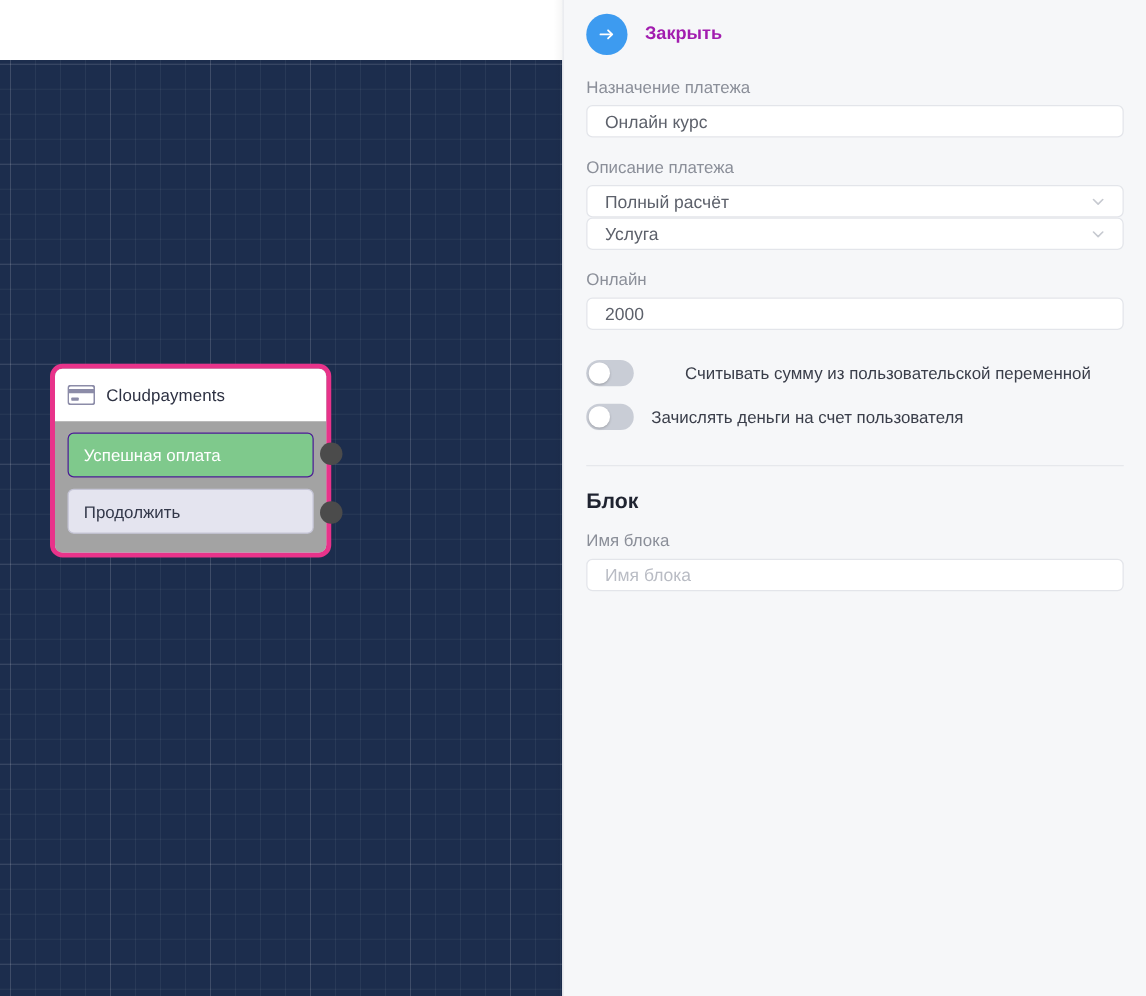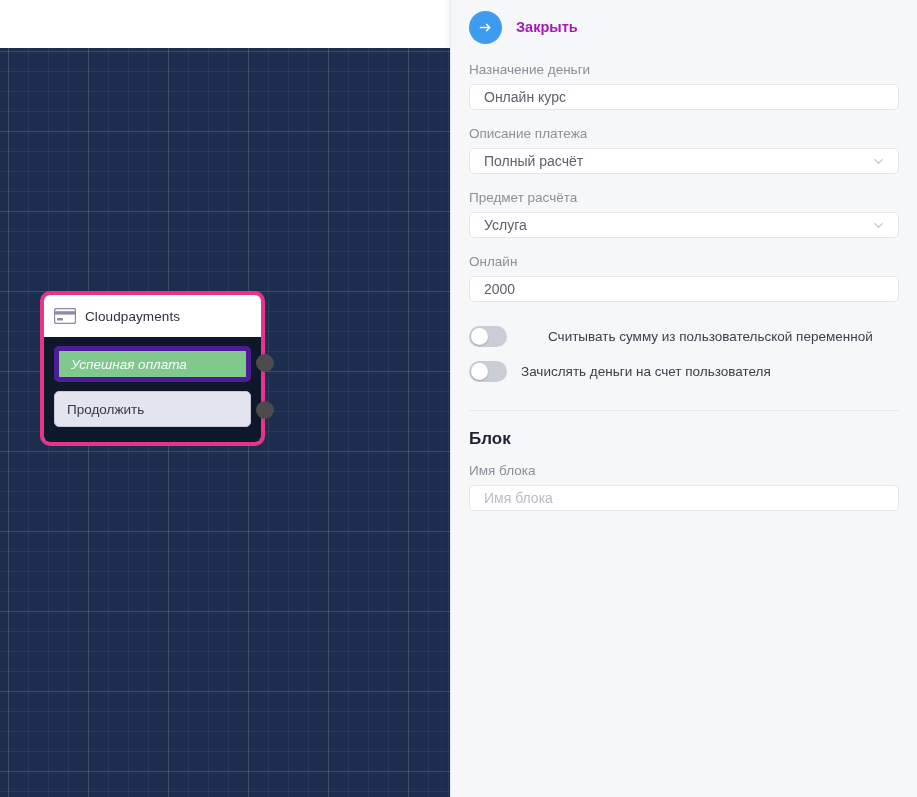--- a/index.html
+++ b/index.html
@@ -46,21 +46,21 @@
     width: 225px; height: 155px;
     border: 4px solid #e8338a;
     border-radius: 10px;
     background: #dfdfeb;
     overflow: visible;
   }
   .node-inner {
     position: absolute; inset: 0;
     border-radius: 6px;
     overflow: hidden;
-    background: #0f172a;
+    background: #a3a3a3;
   }
   .node-header {
     height: 42px;
     background: #ffffff;
     display: flex;
     align-items: center;
     gap: 9px;
     padding: 0 10px;
   }
   .node-title {
@@ -76,22 +76,21 @@
     border-radius: 5px;
     display: flex;
     align-items: center;
     padding: 0 12px;
     font-size: 13.5px;
     margin-bottom: 9px;
   }
   .node-btn.success {
     background: #7fc98c;
     color: #ffffff;
-    border: 5px solid #4c1d95;
-    font-style: italic;
+    border: 1px solid #4c1d95;
   }
   .node-btn.neutral {
     background: #e4e4ef;
     color: #33384a;
     border: 1px solid #c5c5d6;
     margin-bottom: 0;
   }
   .port {
     position: absolute;
     width: 18px; height: 18px;
@@ -255,37 +254,36 @@
 
     <div class="close-row">
       <span class="close-circle">
         <svg width="15" height="15" viewBox="0 0 16 16" xmlns="http://www.w3.org/2000/svg">
           <path d="M2.5 8h10M9 4.5L12.6 8 9 11.5" fill="none" stroke="#ffffff" stroke-width="1.5" stroke-linecap="round" stroke-linejoin="round"></path>
         </svg>
       </span>
       <span class="close-label">Закрыть</span>
     </div>
 
-    <div class="field-label">Назначение деньги</div>
+    <div class="field-label">Назначение платежа</div>
     <div class="input-box">
       <span class="val">Онлайн курс</span>
     </div>
 
     <div class="field-label tight">Описание платежа</div>
 
     <div class="input-box">
       <span class="val">Полный расчёт</span>
       <span class="chev">
         <svg width="13" height="13" viewBox="0 0 14 14" xmlns="http://www.w3.org/2000/svg">
           <path d="M3 5.5L7 9.5 11 5.5" fill="none" stroke="#c6c9d0" stroke-width="1.4" stroke-linecap="round" stroke-linejoin="round"></path>
         </svg>
       </span>
     </div>
 
-    <div class="field-label tight">Предмет расчёта</div>
     <div class="input-box">
       <span class="val">Услуга</span>
       <span class="chev">
         <svg width="13" height="13" viewBox="0 0 14 14" xmlns="http://www.w3.org/2000/svg">
           <path d="M3 5.5L7 9.5 11 5.5" fill="none" stroke="#c6c9d0" stroke-width="1.4" stroke-linecap="round" stroke-linejoin="round"></path>
         </svg>
       </span>
     </div>
 
     <div class="field-label tight">Онлайн</div>

